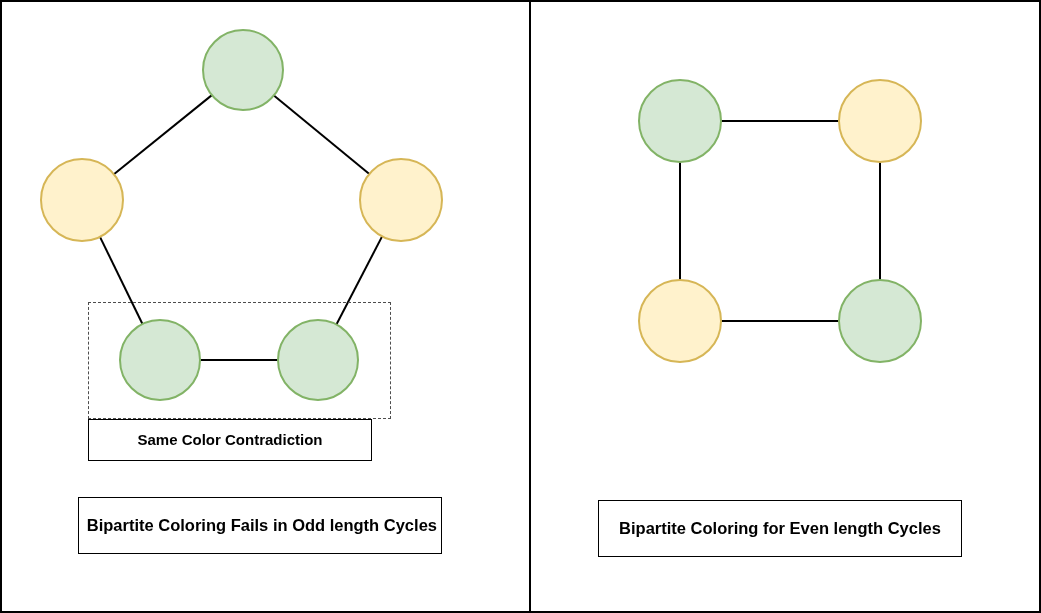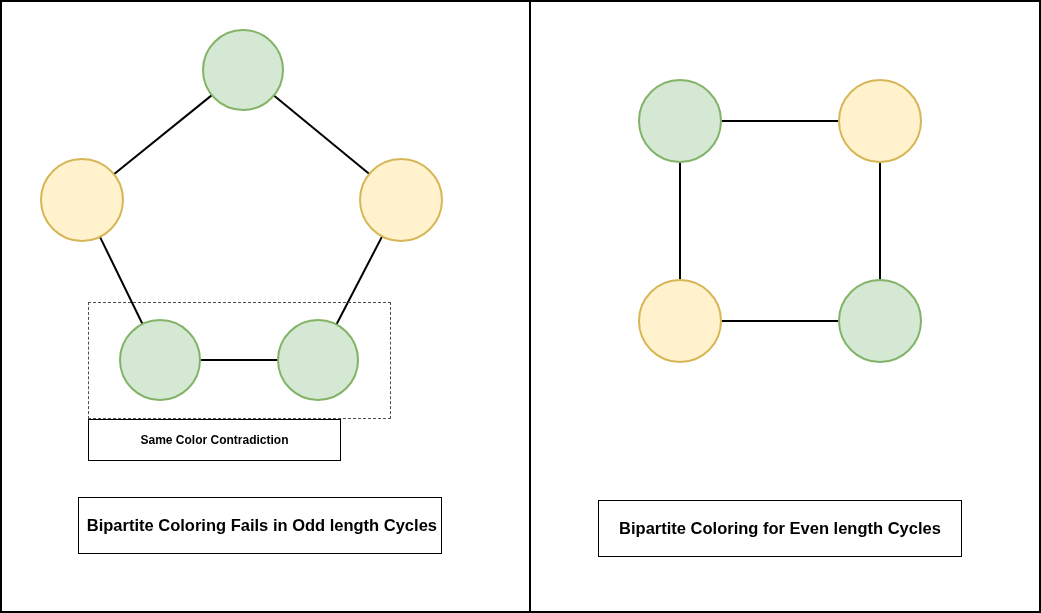--- a/index.html
+++ b/index.html
@@ -71,23 +71,23 @@
     left: 598px;
     top: 500px;
     width: 364px;
     height: 57px;
     font-size: 16.5px;
     padding: 0 4px;
   }
   #annotation-box {
     left: 88px;
     top: 419px;
-    width: 253px;
+    width: 284px;
     height: 42px;
-    font-size: 12px;
+    font-size: 15px;
   }
   .dashed-highlight {
     position: absolute;
     left: 88px;
     top: 302px;
     width: 303px;
     height: 117px;
     box-sizing: border-box;
     border: 1.6px dashed #4d4d4d;
     background: transparent;

